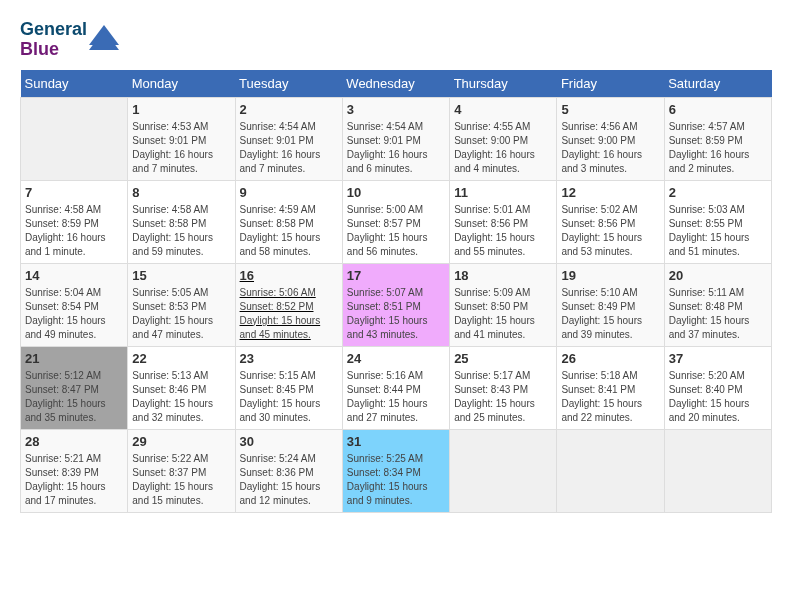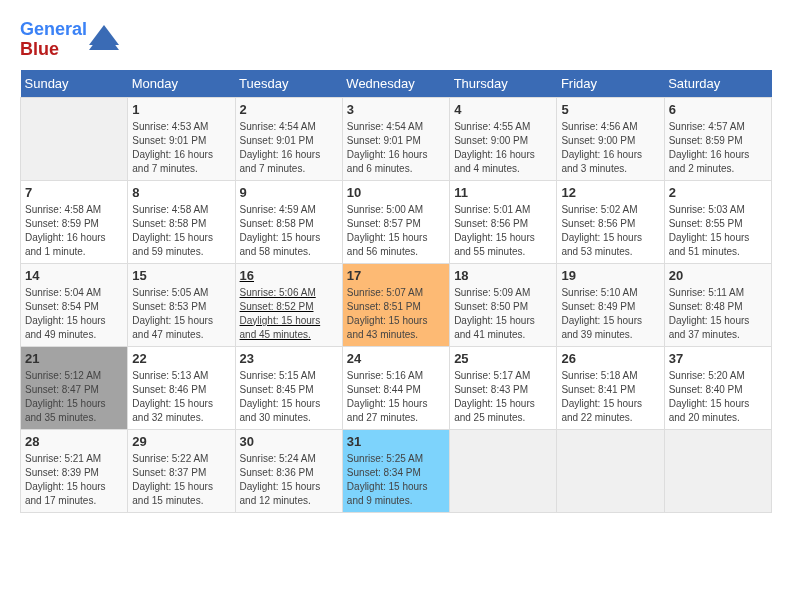--- a/index.html
+++ b/index.html
@@ -20,21 +20,21 @@
       display: flex;
       align-items: center;
     }
     .logo-text {
       font-size: 18px;
       font-weight: bold;
       color: #333;
       line-height: 1.1;
     }
     .logo-text span {
-      color: #3b82f6;
+      color: #0c4a6e;
     }
     .logo-icon {
       width: 30px;
       height: 25px;
       margin-left: 2px;
       margin-top: -5px;
     }
     .title-block {
       text-align: right;
     }
@@ -87,21 +87,21 @@
     .empty { background: #f0f0f0 !important; }
   </style>
 </head>
 <body>
 
 <div class="header">
   <div class="logo">
     <div>
       <div class="logo-text">
         <span>General</span><br>
-        <span style="color:#b91c1c;margin-top:28px;">Blue</span>
+        <span style="color:#701a75;margin-top:28px;">Blue</span>
       </div>
     </div>
     <svg class="logo-icon" viewBox="0 0 30 25">
       <polygon points="0,20 15,0 30,20" fill="#3a6bb5"></polygon>
       <polygon points="5,25 20,5 35,25" fill="#3a6bb5" transform="translate(-5,0)"></polygon>
     </svg>
   </div>
   <div class="title-block">
     <div class="month-title"></div>
     <div class="location"></div>
@@ -184,21 +184,21 @@
           <div class="day-info">Sunrise: 5:04 AM<br>Sunset: 8:54 PM<br>Daylight: 15 hours and 49 minutes.</div>
         </td>
         <td style="background: rgb(249, 249, 249);">
           <div class="day-num">15</div>
           <div class="day-info">Sunrise: 5:05 AM<br>Sunset: 8:53 PM<br>Daylight: 15 hours and 47 minutes.</div>
         </td>
         <td style="background: rgb(249, 249, 249); text-decoration: underline;">
           <div class="day-num">16</div>
           <div class="day-info">Sunrise: 5:06 AM<br>Sunset: 8:52 PM<br>Daylight: 15 hours and 45 minutes.</div>
         </td>
-        <td style="background: #fdba74;">
+        <td style="background: #f0abfc;">
           <div class="day-num">17</div>
           <div class="day-info">Sunrise: 5:07 AM<br>Sunset: 8:51 PM<br>Daylight: 15 hours and 43 minutes.</div>
         </td>
         <td style="background: rgb(249, 249, 249);">
           <div class="day-num">18</div>
           <div class="day-info">Sunrise: 5:09 AM<br>Sunset: 8:50 PM<br>Daylight: 15 hours and 41 minutes.</div>
         </td>
         <td style="background: rgb(249, 249, 249);">
           <div class="day-num">19</div>
           <div class="day-info">Sunrise: 5:10 AM<br>Sunset: 8:49 PM<br>Daylight: 15 hours and 39 minutes.</div>

